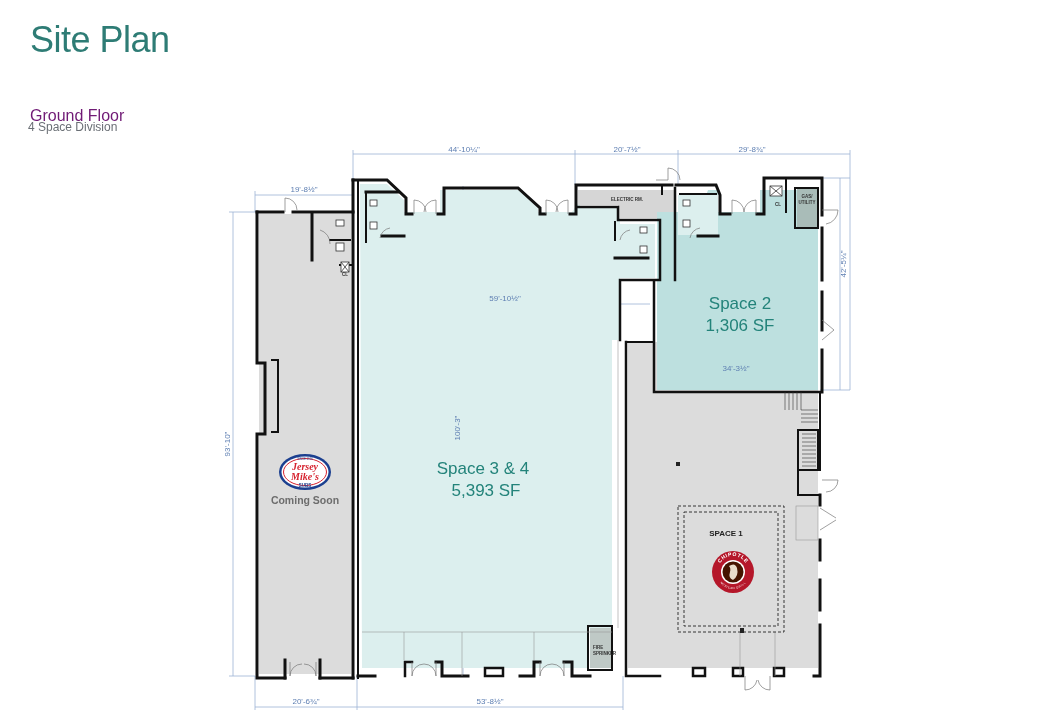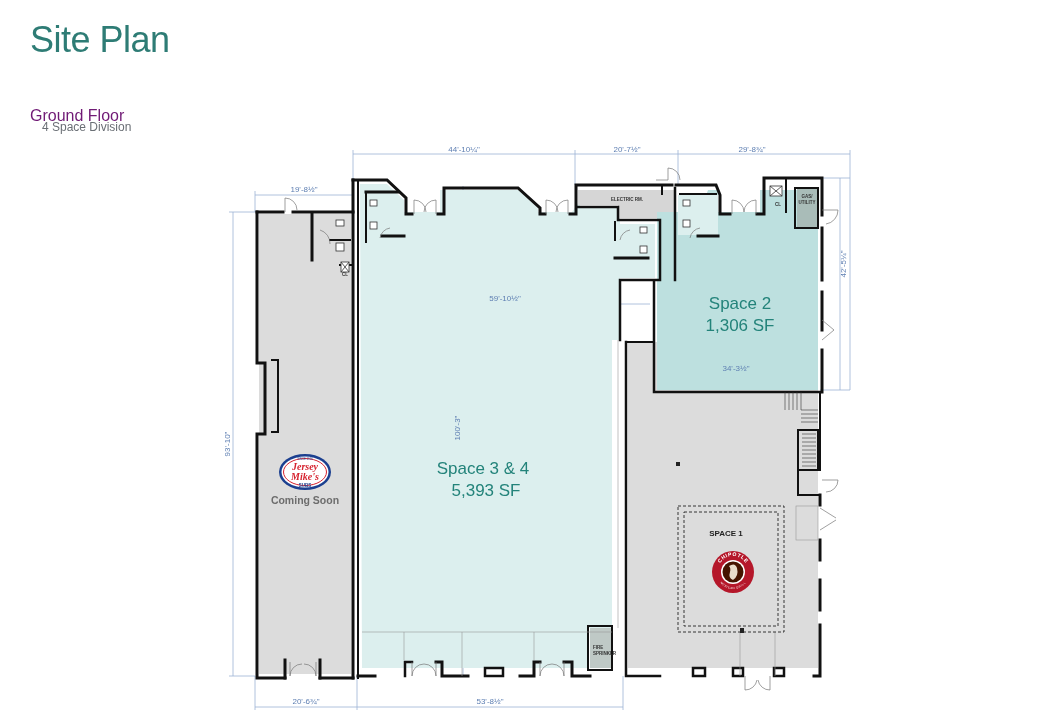--- a/index.html
+++ b/index.html
@@ -1,19 +1,19 @@
 <!DOCTYPE html>
 <html><head>
 <meta charset="utf-8">
 <style>
   html, body { margin: 0; padding: 0; background: #ffffff; }
   body { width: 1054px; height: 721px; position: relative; overflow: hidden; font-family: "Liberation Sans", sans-serif; }
   .title { position: absolute; left: 30px; top: 22px; font-size: 36px; color: #2e7c75; font-weight: 400; letter-spacing: -0.5px; line-height: 1; }
   .subtitle { position: absolute; left: 30px; top: 107px; font-size: 16px; color: #701a75; line-height: 1.15; }
-  .subtitle2 { position: absolute; left: 42px; top: 121px; font-size: 12px; color: #6a6f75; line-height: 1.15; text-align: right; }
+  .subtitle2 { position: absolute; left: 28px; top: 121px; font-size: 12px; color: #6a6f75; line-height: 1.15; text-align: right; }
   svg.plan { position: absolute; left: 0; top: 0; }
   .dim { font-family: "Liberation Sans", sans-serif; font-size: 8px; fill: #5e7fb2; }
   .room-label { font-family: "Liberation Sans", sans-serif; font-size: 4.5px; font-weight: bold; fill: #333; }
   .space-label { font-family: "Liberation Sans", sans-serif; font-size: 17px; fill: #23837a; font-weight: 500; }
   .coming { font-family: "Liberation Sans", sans-serif; font-size: 10.5px; fill: #6d6d6d; font-weight: bold; }
   .space1 { font-family: "Liberation Sans", sans-serif; font-size: 8px; fill: #222; font-weight: bold; }
 </style>
 </head>
 <body>
 

